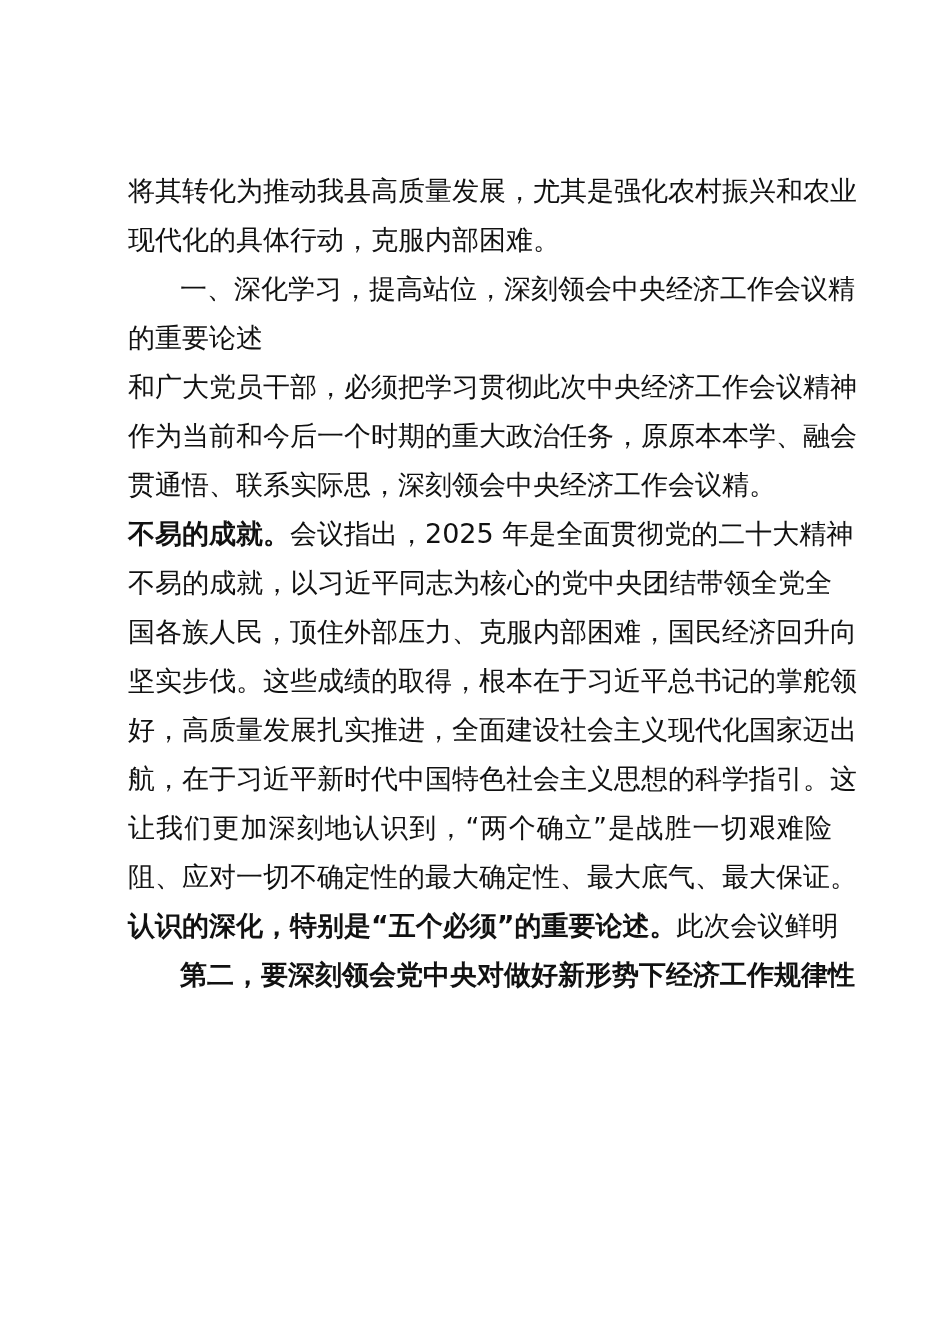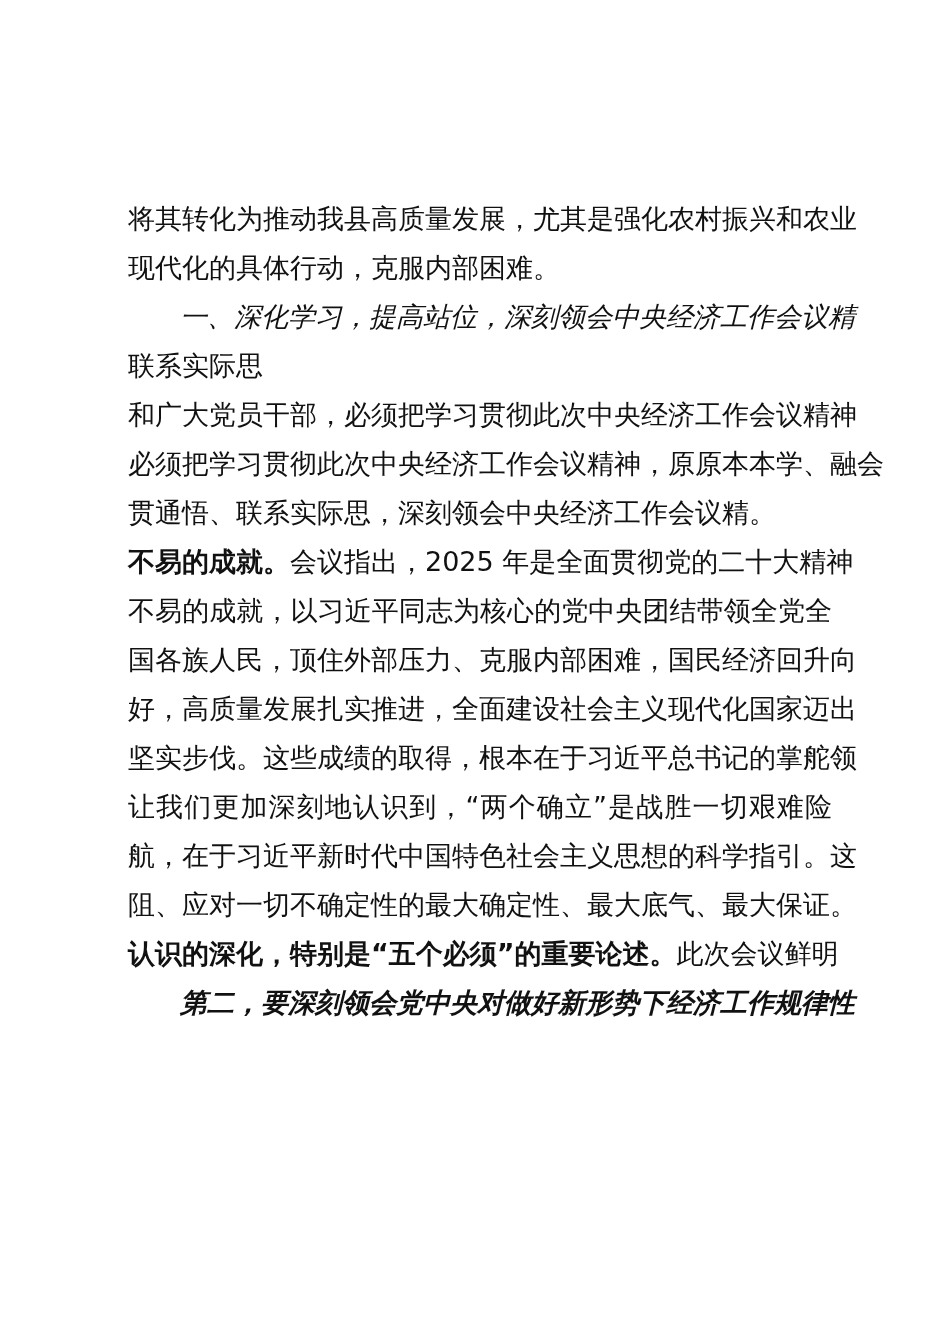--- a/index.html
+++ b/index.html
@@ -1,48 +1,48 @@
 <!DOCTYPE html>
 <html><head>
   <meta charset="utf-8">
   <style>
     html, body { margin: 0; padding: 0; background: #ffffff; }
     body { width: 950px; height: 1344px; position: relative; overflow: hidden;
            font-family: "DejaVu Sans", sans-serif; color: #111111; }
-    .page { position: absolute; left: 128px; top: 194px; width: 704px; }
+    .page { position: absolute; left: 128px; top: 166px; width: 704px; }
     .line { height: 49px; line-height: 49px; font-size: 27px; white-space: nowrap;
             text-align: justify; text-align-last: justify; letter-spacing: 0px; }
     .line.last { text-align-last: left; }
-    .indent { padding-left: 52px; font-style: italic; }
+    .indent { padding-left: 52px; }
     .b { font-weight: bold; }
   </style>
 </head>
 <body>
 
 <div class="page" id="page">
     <div>
       <div class="line"><span>将其转化为推动我县高质量发展，尤其是强化农村振兴和农业</span></div>
       <div class="line last"><span>现代化的具体行动，克服内部困难。</span></div>
     </div>
     <div>
       <div class="line indent"><span>一、深化学习，提高站位，深刻领会中央经济工作会议精</span></div>
-      <div class="line last"><span>联系实际思</span></div>
+      <div class="line last"><span>的重要论述</span></div>
     </div>
     <div>
       <div class="line"><span>和广大党员干部，必须把学习贯彻此次中央经济工作会议精神</span></div>
-      <div class="line"><span>必须把学习贯彻此次中央经济工作会议精神，原原本本学、融会</span></div>
+      <div class="line"><span>作为当前和今后一个时期的重大政治任务，原原本本学、融会</span></div>
       <div class="line last"><span>贯通悟、联系实际思，深刻领会中央经济工作会议精。</span></div>
     </div>
     <div>
       <div class="line"><span class="b">不易的成就。</span><span>会议指出，2025 年是全面贯彻党的二十大精神</span></div>
       <div class="line"><span>不易的成就，以习近平同志为核心的党中央团结带领全党全</span></div>
       <div class="line"><span>国各族人民，顶住外部压力、克服内部困难，国民经济回升向</span></div>
+      <div class="line"><span>坚实步伐。这些成绩的取得，根本在于习近平总书记的掌舵领</span></div>
       <div class="line"><span>好，高质量发展扎实推进，全面建设社会主义现代化国家迈出</span></div>
-      <div class="line"><span>坚实步伐。这些成绩的取得，根本在于习近平总书记的掌舵领</span></div>
+      <div class="line"><span>航，在于习近平新时代中国特色社会主义思想的科学指引。这</span></div>
       <div class="line"><span>让我们更加深刻地认识到，“两个确立”是战胜一切艰难险</span></div>
-      <div class="line"><span>航，在于习近平新时代中国特色社会主义思想的科学指引。这</span></div>
       <div class="line last"><span>阻、应对一切不确定性的最大确定性、最大底气、最大保证。</span></div>
     </div>
     <div>
       <div class="line last"><span class="b">认识的深化，特别是“五个必须”的重要论述。</span><span>此次会议鲜明</span></div>
       <div class="line indent"><span class="b">第二，要深刻领会党中央对做好新形势下经济工作规律性</span></div>
     </div>
   </div>
 
 </body></html>

